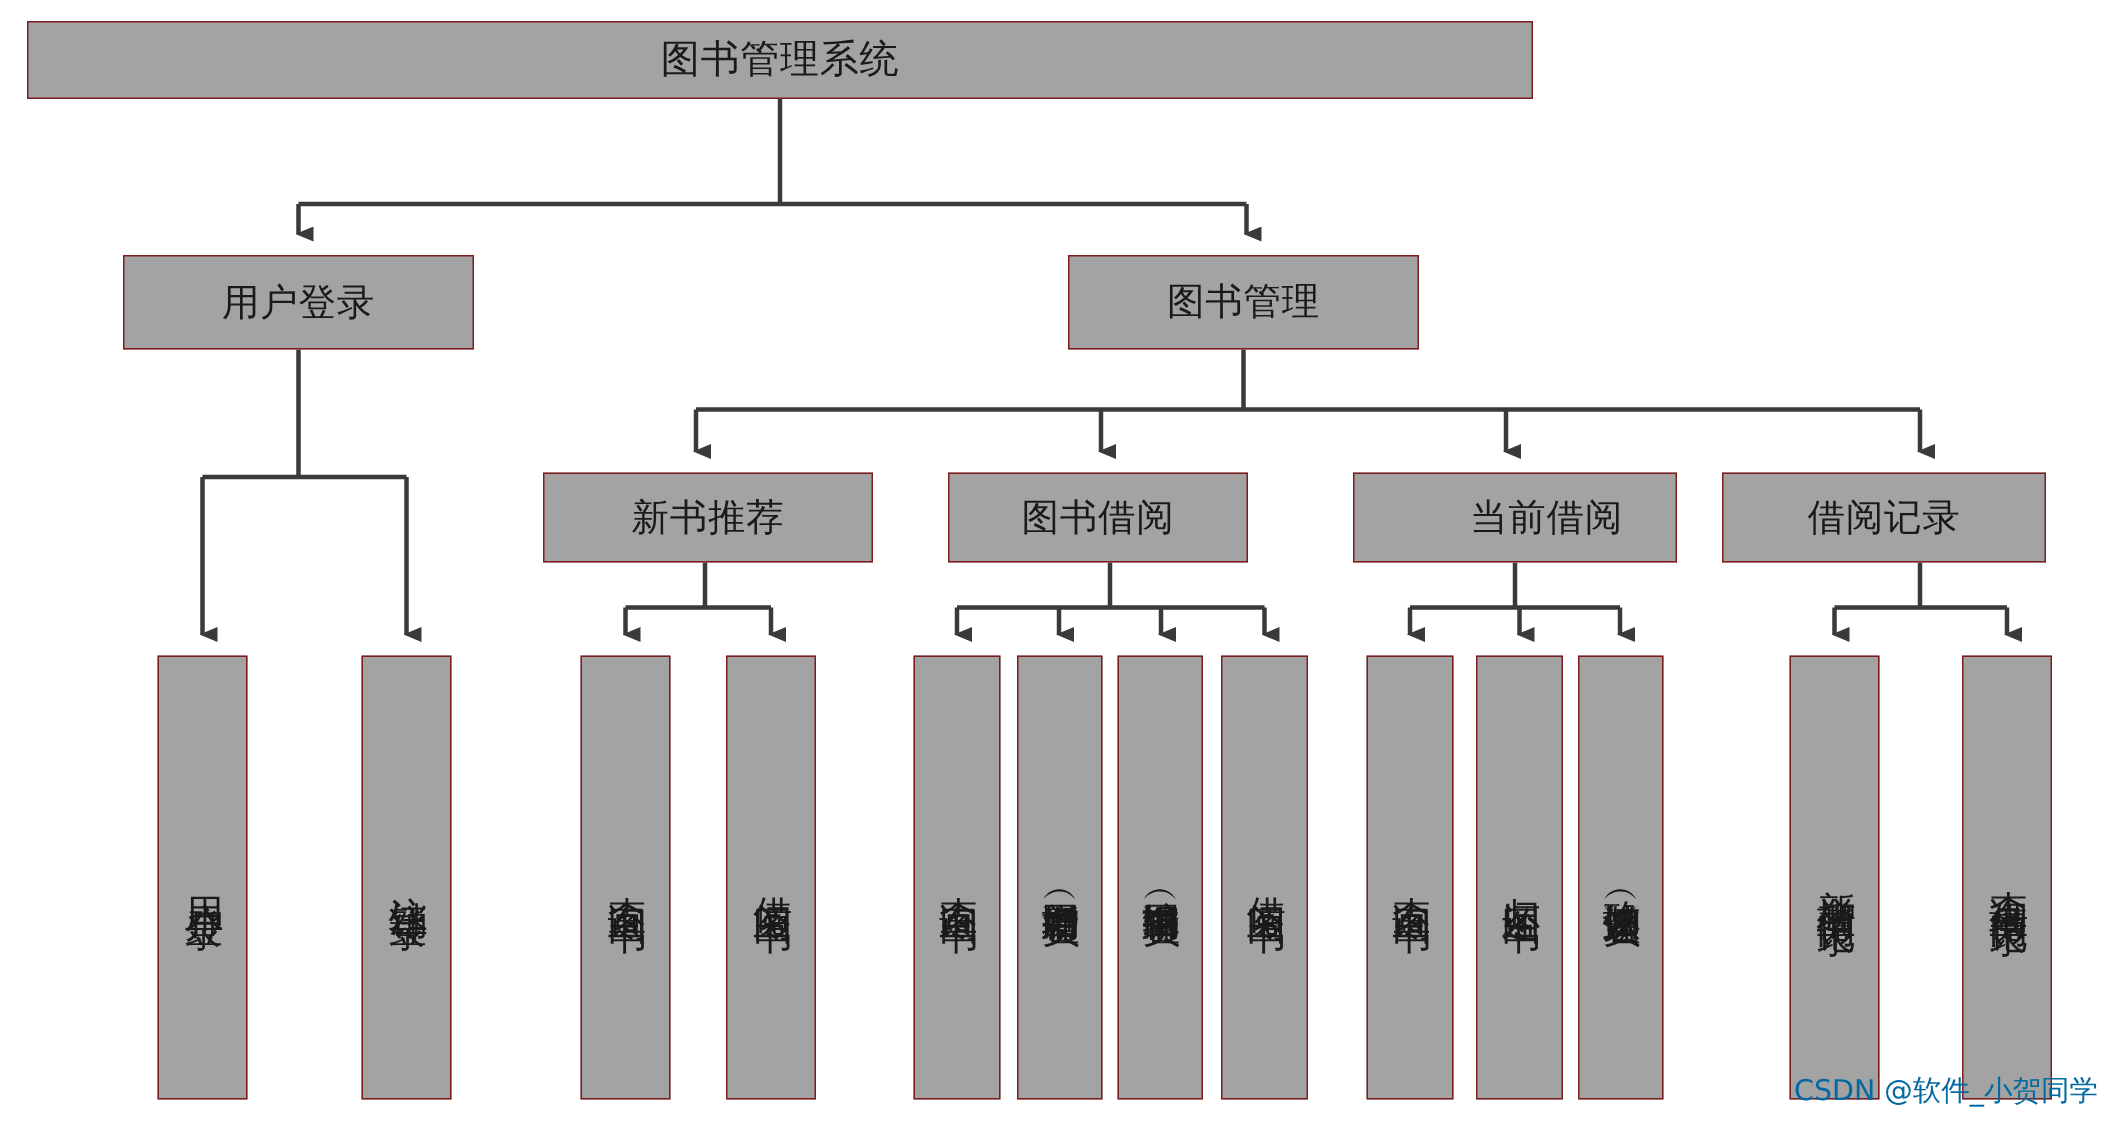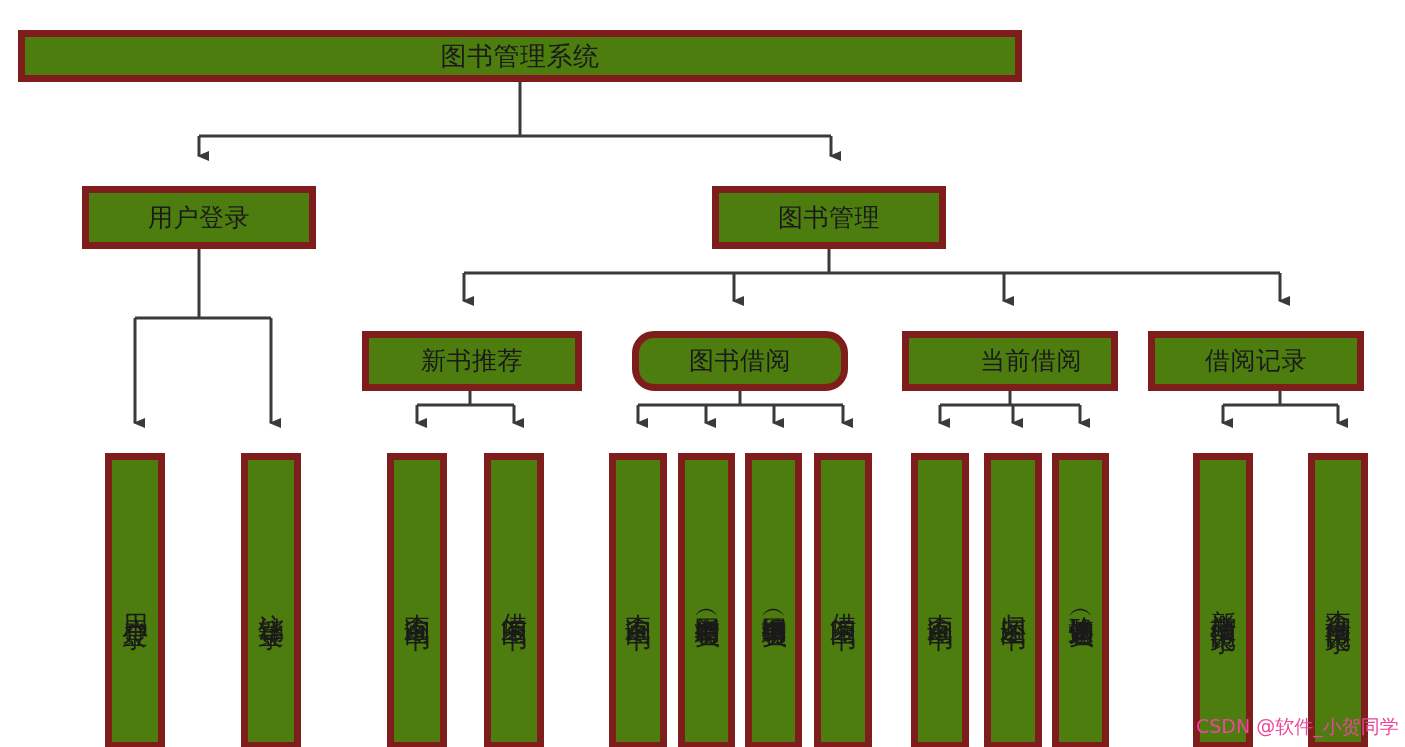--- a/index.html
+++ b/index.html
@@ -21,27 +21,26 @@
     position: absolute;
     left: 0;
     top: 0;
     width: 1405px;
     height: 747px;
     pointer-events: none;
   }
   .node {
     position: absolute;
     box-sizing: border-box;
-    background: #4d7c0f;
-    border: 7px solid #7f1d1d;
+    background: #a3a3a3;
+    border: 1px solid #7f1d1d;
     display: flex;
     align-items: center;
     justify-content: center;
     overflow: hidden;
-    margin-top: 16px;
   }
   .node-label {
     color: #1a1a1a;
     line-height: 1.18;
     text-align: center;
     white-space: nowrap;
   }
   
   .node.horiz .node-label {
     font-size: 25px;
@@ -63,21 +62,21 @@
     letter-spacing: 4px;
     white-space: nowrap;
     max-height: 286px;
   }
   .node.vert.tight .node-label {
     font-size: 25px;
     letter-spacing: 1px;
   }
   .watermark {
     position: absolute;
-    color: #ec4899;
+    color: #0369a1;
     font-size: 19px;
     white-space: nowrap;
     font-family: "DejaVu Sans", "Liberation Sans", sans-serif;
   }
 </style>
 </head>
 <body>
 
 <div id="canvas">
 
@@ -138,21 +137,21 @@
   <div class="node horiz" style="left:82px; top:170px; width:234px; height:63px;">
     <span class="node-label">用户登录</span>
   </div>
   <div class="node horiz" style="left:712px; top:170px; width:234px; height:63px;font-family:Liberation Serif, serif;">
     <span class="node-label">图书管理</span>
   </div>
 
   <div class="node horiz" style="left:362px; top:315px; width:220px; height:60px;">
     <span class="node-label">新书推荐</span>
   </div>
-  <div class="node horiz" style="left:632px; top:315px; width:216px; height:60px;border-radius:22px;">
+  <div class="node horiz" style="left:632px; top:315px; width:200px; height:60px;">
     <span class="node-label">图书借阅</span>
   </div>
   <div class="node horiz" style="left:902px; top:315px; width:216px; height:60px;padding-left:42px;">
     <span class="node-label">当前借阅</span>
   </div>
   <div class="node horiz" style="left:1148px; top:315px; width:216px; height:60px;">
     <span class="node-label">借阅记录</span>
   </div>
 
   <div class="node vert" style="left:105px; top:437px; width:60px; height:296px;">

